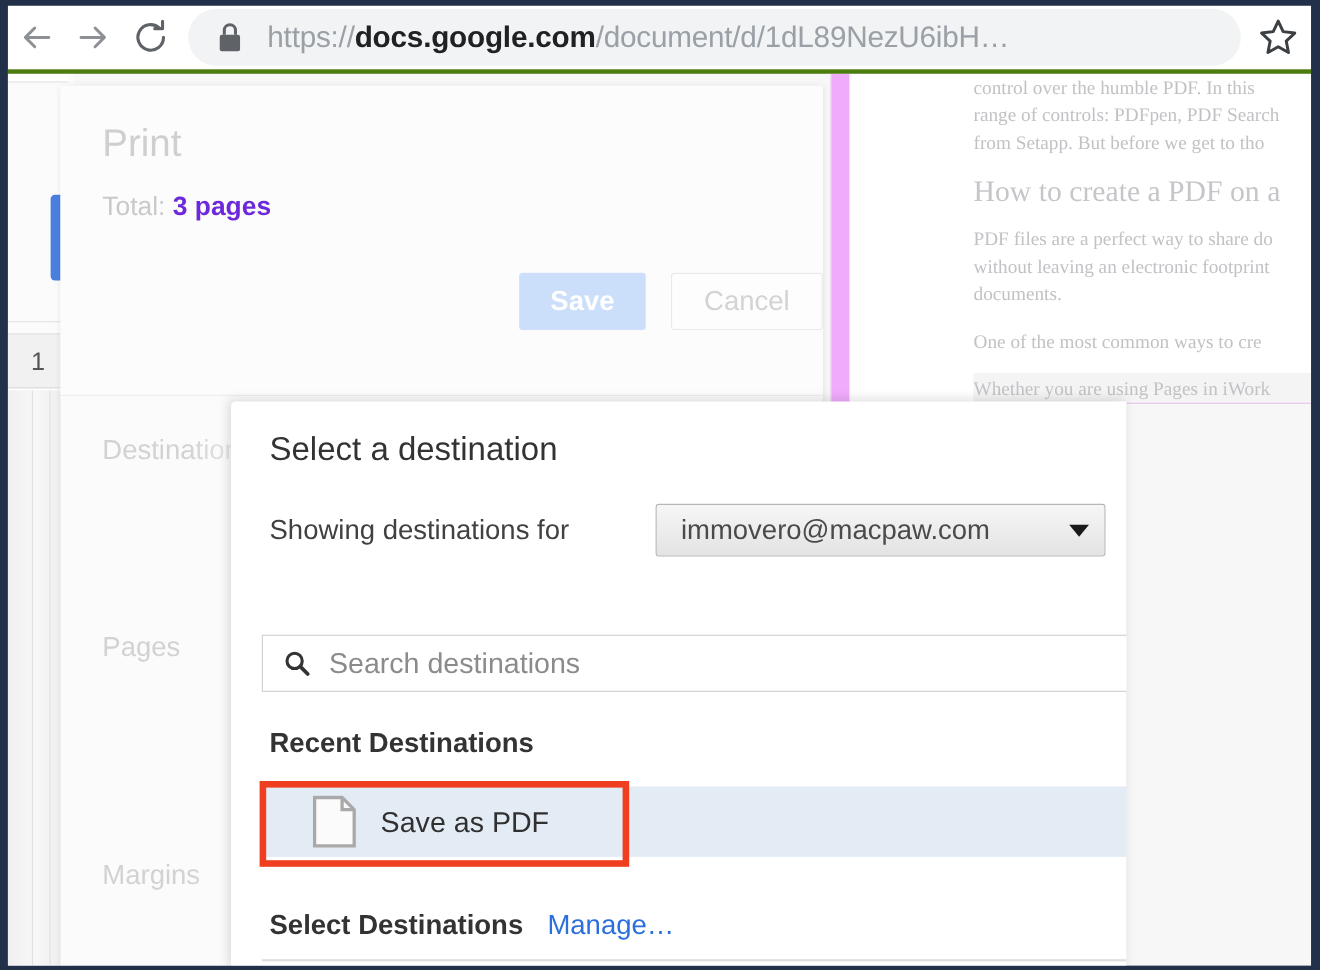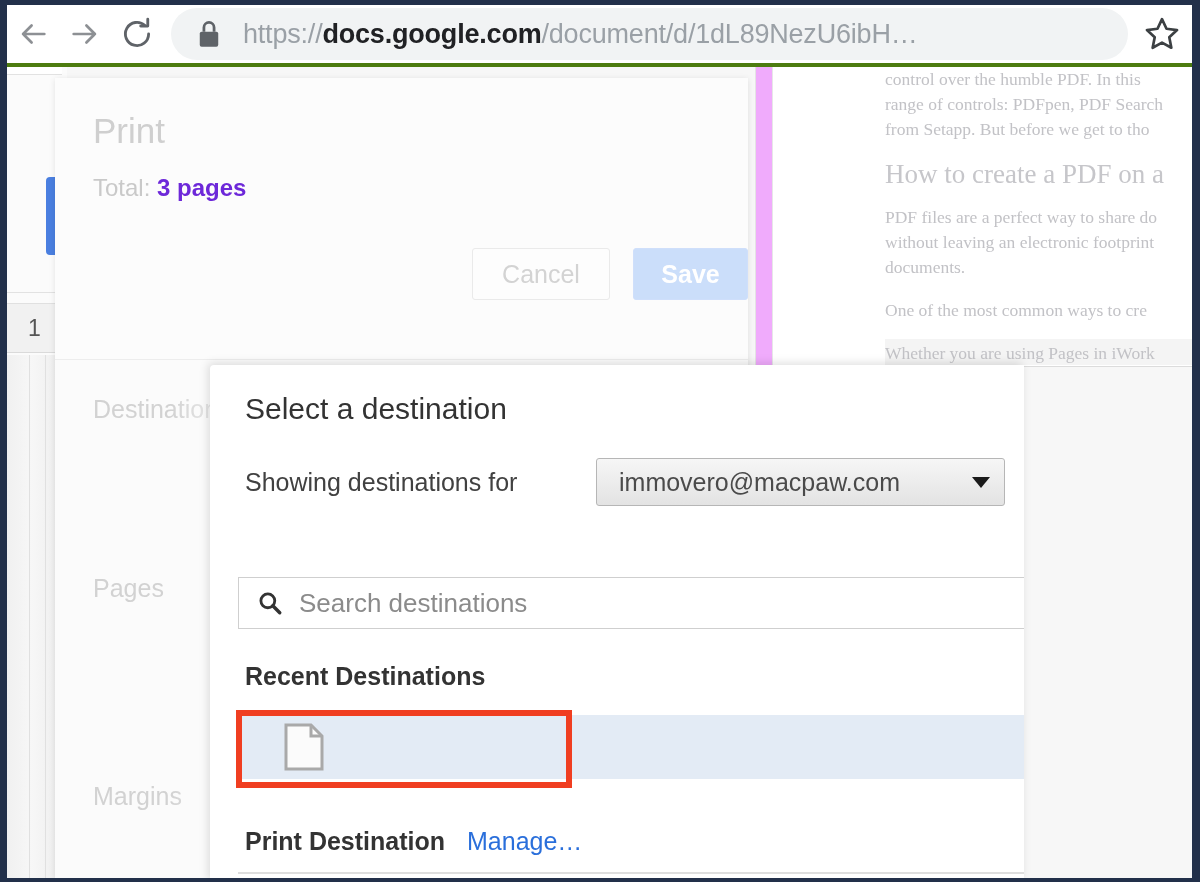--- a/index.html
+++ b/index.html
@@ -370,22 +370,22 @@
   </div>
 
   <div id="print-dialog">
     <div id="pd-header">
       <div id="pd-title">Print</div>
       <div id="pd-total">
         <span>Total:</span>
         <b>3 pages</b>
       </div>
       <div id="pd-buttons">
+        <div id="btn-save">Save</div>
         <div id="btn-cancel">Cancel</div>
-        <div id="btn-save">Save</div>
       </div>
     </div>
 
     <div class="pd-field-label" id="lbl-destination">Destination</div>
     <div class="pd-field-label" id="lbl-pages">Pages</div>
     <div class="pd-field-label" id="lbl-margins">Margins</div>
 
     <div id="pd-fade"></div>
   </div>
 
@@ -408,24 +408,25 @@
       <input id="search-input" type="text" placeholder="Search destinations" style="">
     </div>
 
     <div class="section-head" id="head-recent">Recent Destinations</div>
 
     <div id="dest-row-pdf">
       <svg id="pdf-icon" width="40" height="48" viewBox="0 0 40 48">
         <path d="M2 2 H27 L38 13 V46 H2 Z" fill="#fbfbfb" stroke="#a9a9a9" stroke-width="3"></path>
         <path d="M27 2 V13 H38" fill="none" stroke="#a9a9a9" stroke-width="3"></path>
       </svg>
+      <span id="pdf-label">Save as PDF</span>
     </div>
 
     <div class="section-head" id="head-print">
-      <span>Print Destination</span>
+      <span>Select Destinations</span>
       <span id="manage-link">Manage…</span>
     </div>
 
     <div id="dm-divider"></div>
   </div>
 
   <div id="red-highlight"></div>
 
   <div id="chrome">
     <div class="nav-btn">

